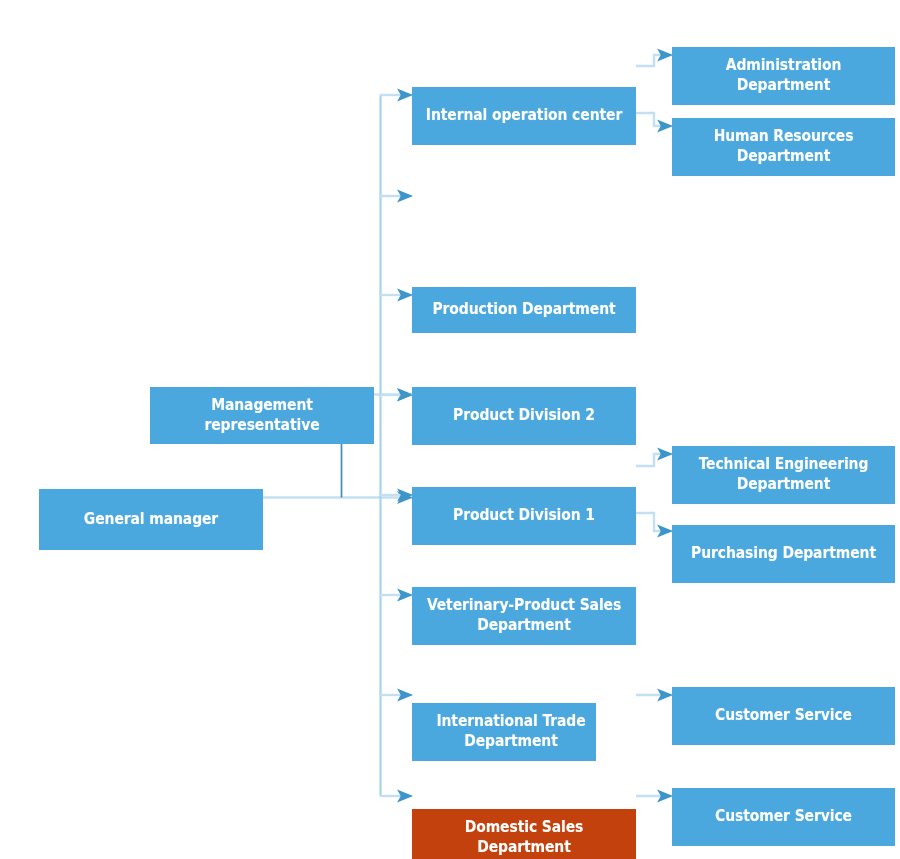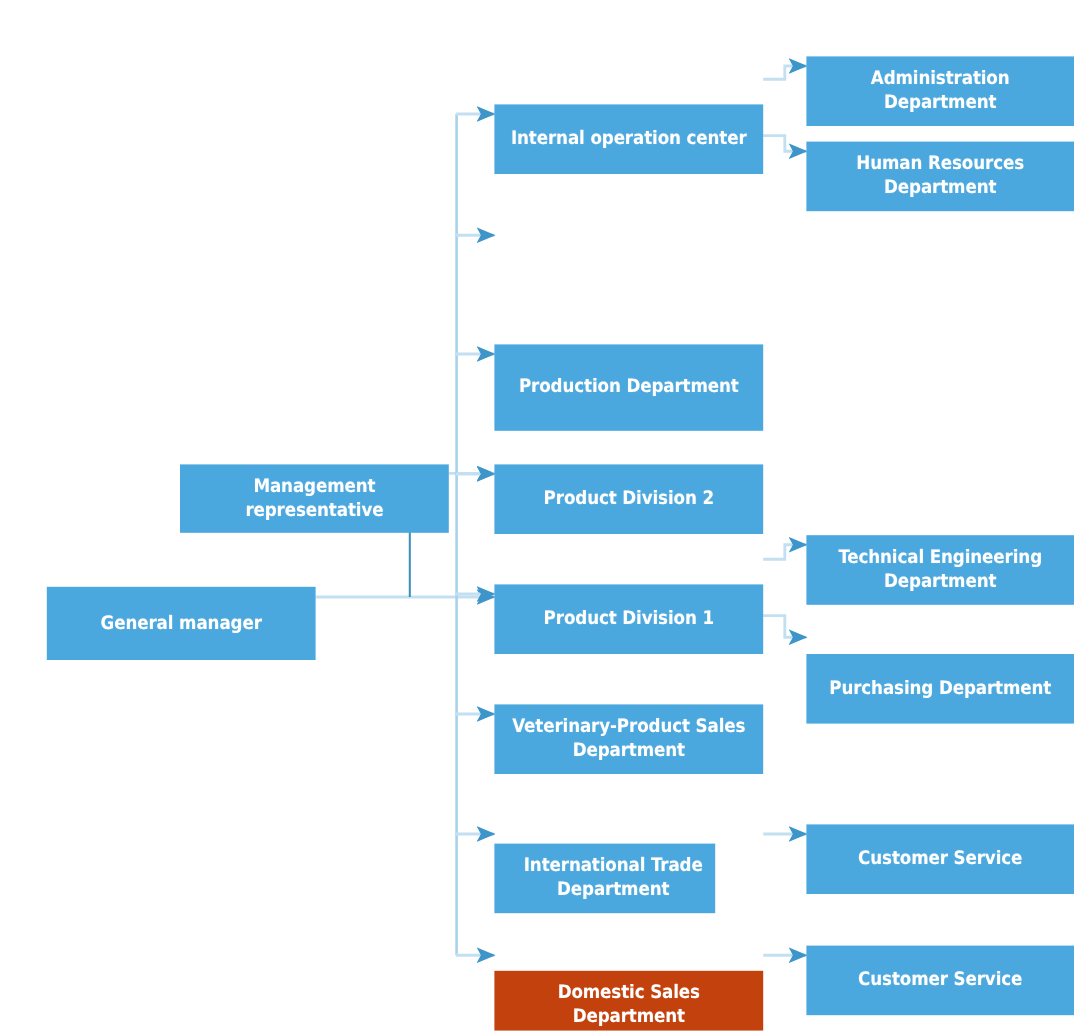--- a/index.html
+++ b/index.html
@@ -130,21 +130,21 @@
 
   <div class="node" style="left:150px; top:366px; width:224px; height:57px; background:#4BA8DE;">
     <span>Management representative</span>
   </div>
 
   <div class="node" style="left:412px; top:66px; width:224px; height:58px; background:#4BA8DE;">
     <span>Internal operation center</span>
   </div>
 
 
-  <div class="node" style="left:412px; top:266px; width:224px; height:72px; background:#4BA8DE;">
+  <div class="node" style="left:412px; top:266px; width:224px; height:46px; background:#4BA8DE;">
     <span>Production Department</span>
   </div>
 
   <div class="node" style="left:412px; top:366px; width:224px; height:58px; background:#4BA8DE;">
     <span>Product Division 2</span>
   </div>
 
   <div class="node" style="left:412px; top:466px; width:224px; height:58px; background:#4BA8DE;">
     <span>Product Division 1</span>
   </div>
@@ -166,21 +166,21 @@
   </div>
 
   <div class="node" style="left:672px; top:97px; width:223px; height:58px; background:#4BA8DE;">
     <span>Human Resources Department</span>
   </div>
 
   <div class="node" style="left:672px; top:425px; width:223px; height:58px; background:#4BA8DE;">
     <span>Technical Engineering Department</span>
   </div>
 
-  <div class="node" style="left:672px; top:524px; width:223px; height:58px; background:#4BA8DE;">
+  <div class="node" style="left:672px; top:504px; width:223px; height:58px; background:#4BA8DE;">
     <span>Purchasing Department</span>
   </div>
 
   <div class="node" style="left:672px; top:666px; width:223px; height:58px; background:#4BA8DE;">
     <span>Customer Service</span>
   </div>
 
   <div class="node" style="left:672px; top:767px; width:223px; height:58px; background:#4BA8DE;">
     <span>Customer Service</span>
   </div>

